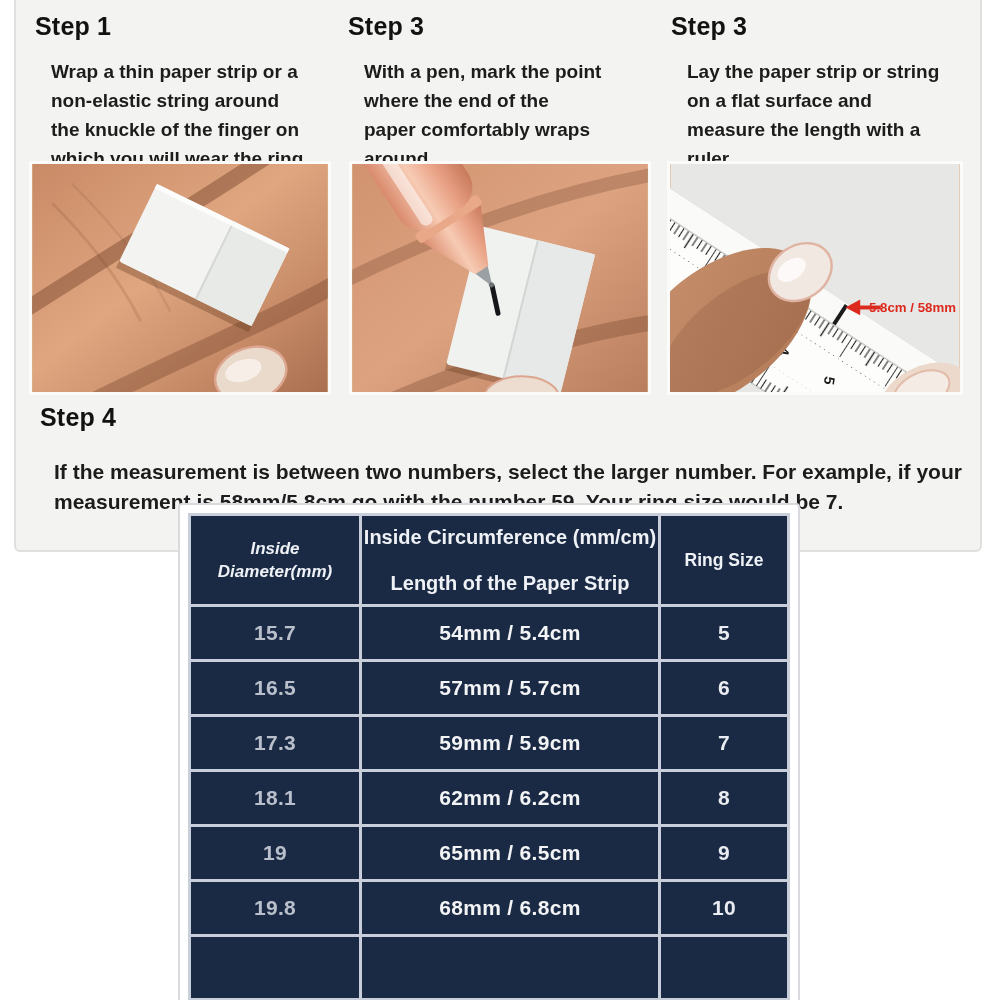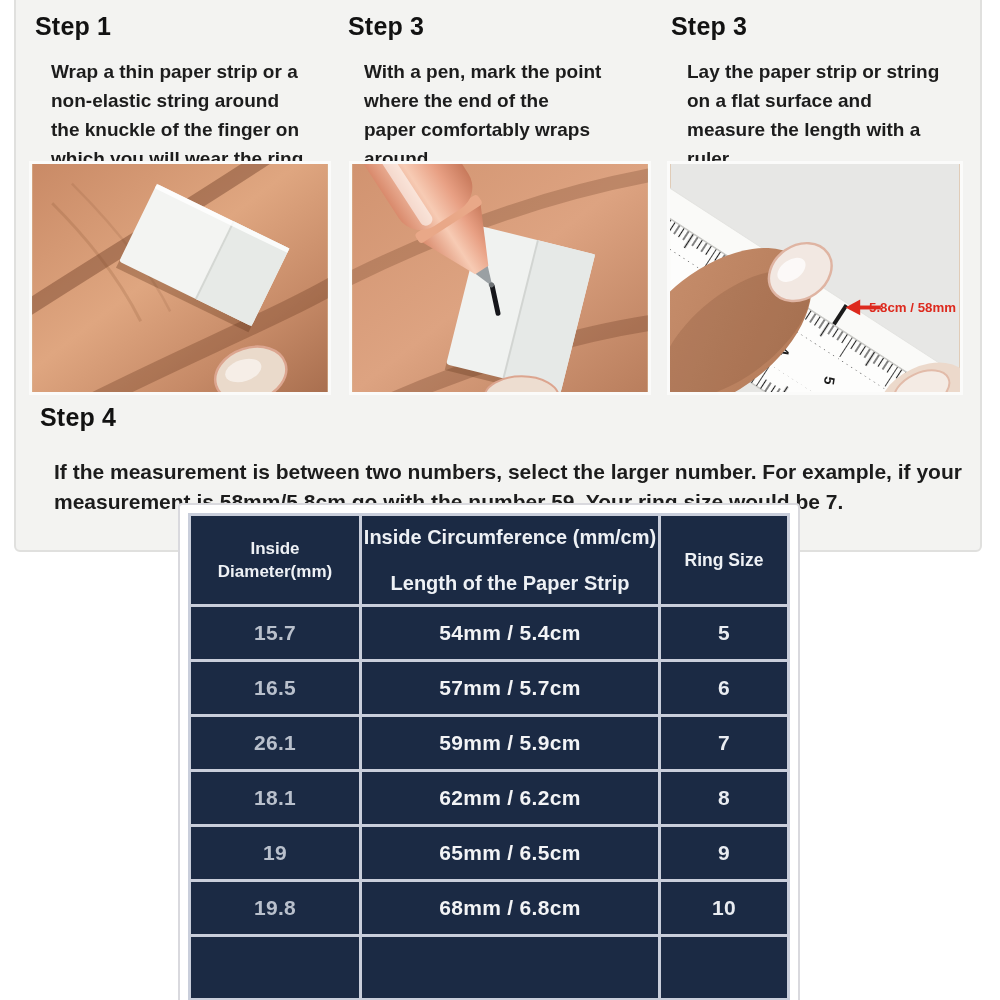--- a/index.html
+++ b/index.html
@@ -39,21 +39,21 @@
   }
   #size-grid{
     background:#c9cedb;padding:3px;
     display:grid;grid-template-columns:168px 296px 126px;gap:3px;
   }
   .cell{
     background:#1b2a44;display:flex;align-items:center;justify-content:center;
     font-weight:700;text-align:center;flex-direction:column;
   }
   .hcell{height:88px;color:#eef1f5;}
-  .hc1{font-size:17px;line-height:23px;padding:0 26px;}
+  .hc1{font-size:17px;line-height:23px;padding:0 26px;font-style:italic;}
   .hc2{font-size:20px;line-height:25px;gap:21px;text-align:center;}
   .hc3{font-size:17.5px;}
   .dcell{height:52px;font-size:21px;letter-spacing:.3px;}
   .dc1{color:#b9c0cc;}
   .dc2{color:#f3f4f6;}
   .dc3{color:#e9ecf1;}
   .pcell{height:61px;}
   svg text{font-family:"Liberation Sans","DejaVu Sans",sans-serif;}
 </style>
 </head>
@@ -217,21 +217,21 @@
     <div class="cell hcell hc3">Ring Size</div>
 
     <div class="cell dcell dc1">15.7</div>
     <div class="cell dcell dc2">54mm / 5.4cm</div>
     <div class="cell dcell dc3">5</div>
 
     <div class="cell dcell dc1">16.5</div>
     <div class="cell dcell dc2">57mm / 5.7cm</div>
     <div class="cell dcell dc3">6</div>
 
-    <div class="cell dcell dc1">26.1</div>
+    <div class="cell dcell dc1">17.3</div>
     <div class="cell dcell dc2">59mm / 5.9cm</div>
     <div class="cell dcell dc3">7</div>
 
     <div class="cell dcell dc1">18.1</div>
     <div class="cell dcell dc2">62mm / 6.2cm</div>
     <div class="cell dcell dc3">8</div>
 
     <div class="cell dcell dc1">19</div>
     <div class="cell dcell dc2">65mm / 6.5cm</div>
     <div class="cell dcell dc3">9</div>

